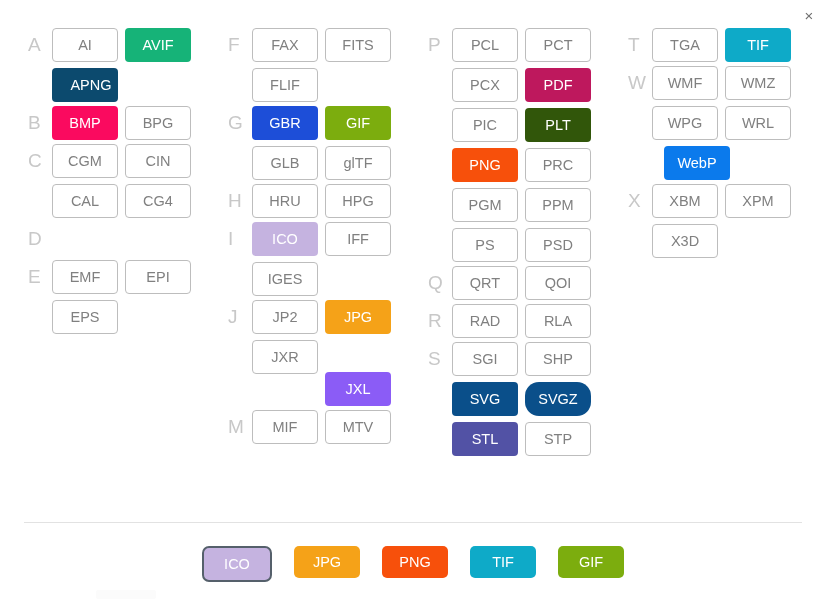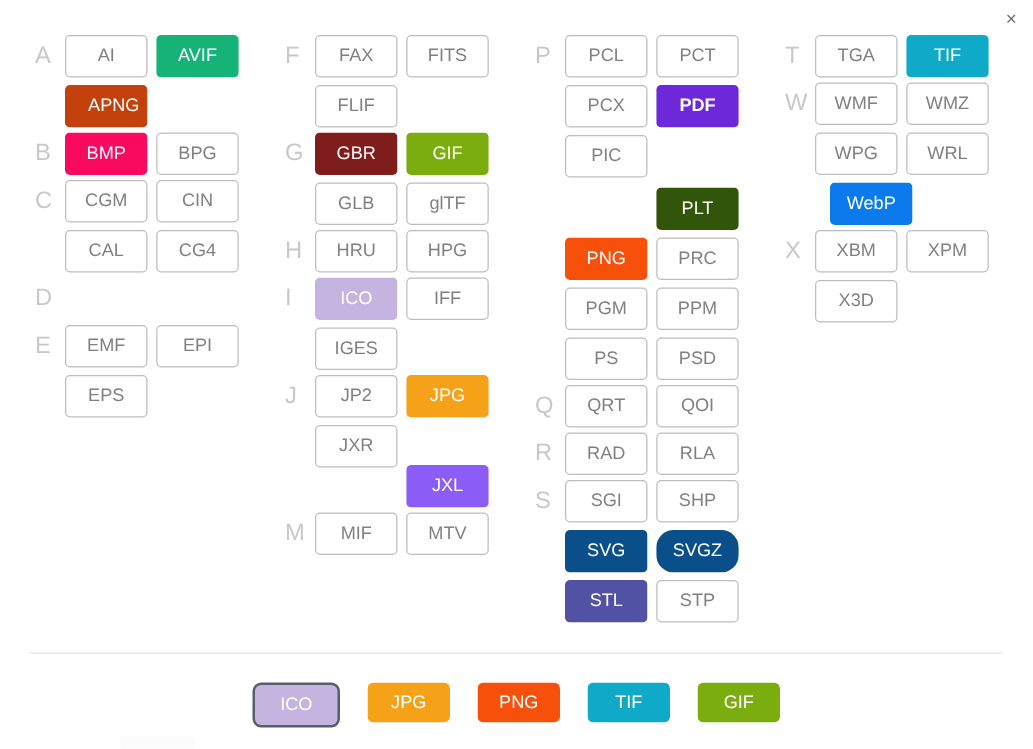--- a/index.html
+++ b/index.html
@@ -156,21 +156,21 @@
 
 <div id="close-btn">×</div>
 
 <div id="columns">
     <div class="format-column">
       <div class="letter-group">
         <div class="group-letter">A</div>
         <div class="group-buttons">
           <div class="fmt-btn">AI</div>
           <div class="fmt-btn filled" style="background: rgb(22, 179, 120);">AVIF</div>
-          <div class="fmt-btn filled" style="background: #c2410c; padding-left: 12px;">APNG</div>
+          <div class="fmt-btn filled" style="background: #0c4a6e; padding-left: 12px;">APNG</div>
         </div>
       </div>
       <div class="letter-group">
         <div class="group-letter">B</div>
         <div class="group-buttons">
           <div class="fmt-btn filled" style="background: rgb(250, 10, 95);">BMP</div>
           <div class="fmt-btn">BPG</div>
         </div>
       </div>
       <div class="letter-group">
@@ -199,21 +199,21 @@
         <div class="group-letter">F</div>
         <div class="group-buttons">
           <div class="fmt-btn">FAX</div>
           <div class="fmt-btn">FITS</div>
           <div class="fmt-btn">FLIF</div>
         </div>
       </div>
       <div class="letter-group">
         <div class="group-letter">G</div>
         <div class="group-buttons">
-          <div class="fmt-btn filled" style="background: #7f1d1d;">GBR</div>
+          <div class="fmt-btn filled" style="background: #1d4ed8;">GBR</div>
           <div class="fmt-btn filled" style="background: rgb(124, 173, 14);">GIF</div>
           <div class="fmt-btn">GLB</div>
           <div class="fmt-btn">glTF</div>
         </div>
       </div>
       <div class="letter-group">
         <div class="group-letter">H</div>
         <div class="group-buttons">
           <div class="fmt-btn">HRU</div>
           <div class="fmt-btn">HPG</div>
@@ -244,23 +244,23 @@
         </div>
       </div>
     </div>
     <div class="format-column">
       <div class="letter-group">
         <div class="group-letter">P</div>
         <div class="group-buttons">
           <div class="fmt-btn">PCL</div>
           <div class="fmt-btn">PCT</div>
           <div class="fmt-btn">PCX</div>
-          <div class="fmt-btn filled" style="background: #6d28d9; font-weight: bold;">PDF</div>
+          <div class="fmt-btn filled" style="background: #be185d;">PDF</div>
           <div class="fmt-btn">PIC</div>
-          <div class="fmt-btn filled" style="background: rgb(49, 86, 10); margin-top: 42px;">PLT</div>
+          <div class="fmt-btn filled" style="background: rgb(49, 86, 10);">PLT</div>
           <div class="fmt-btn filled" style="background: rgb(247, 80, 11);">PNG</div>
           <div class="fmt-btn">PRC</div>
           <div class="fmt-btn">PGM</div>
           <div class="fmt-btn">PPM</div>
           <div class="fmt-btn">PS</div>
           <div class="fmt-btn">PSD</div>
         </div>
       </div>
       <div class="letter-group">
         <div class="group-letter">Q</div>

